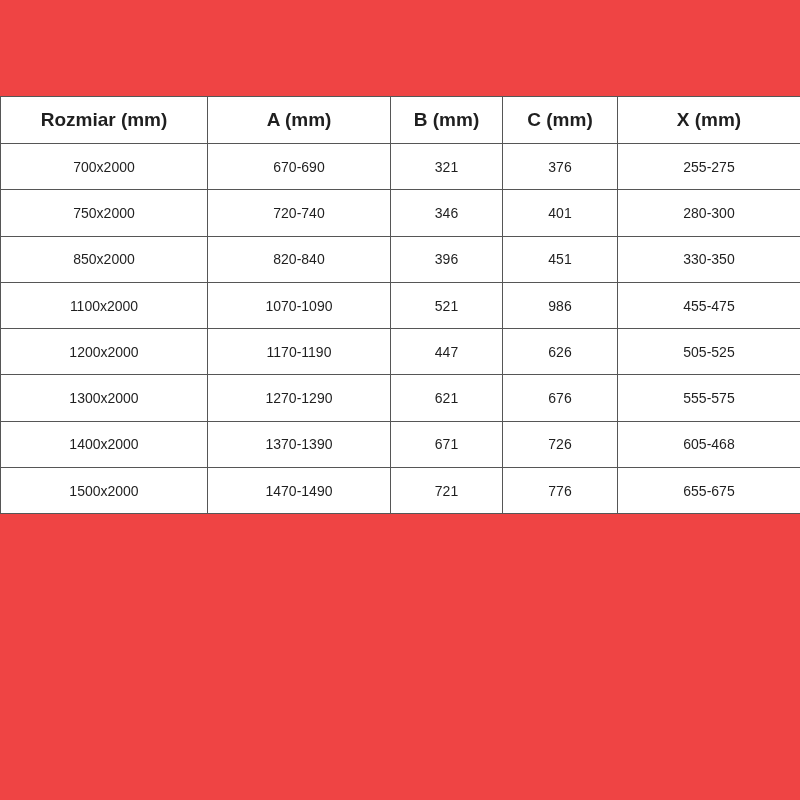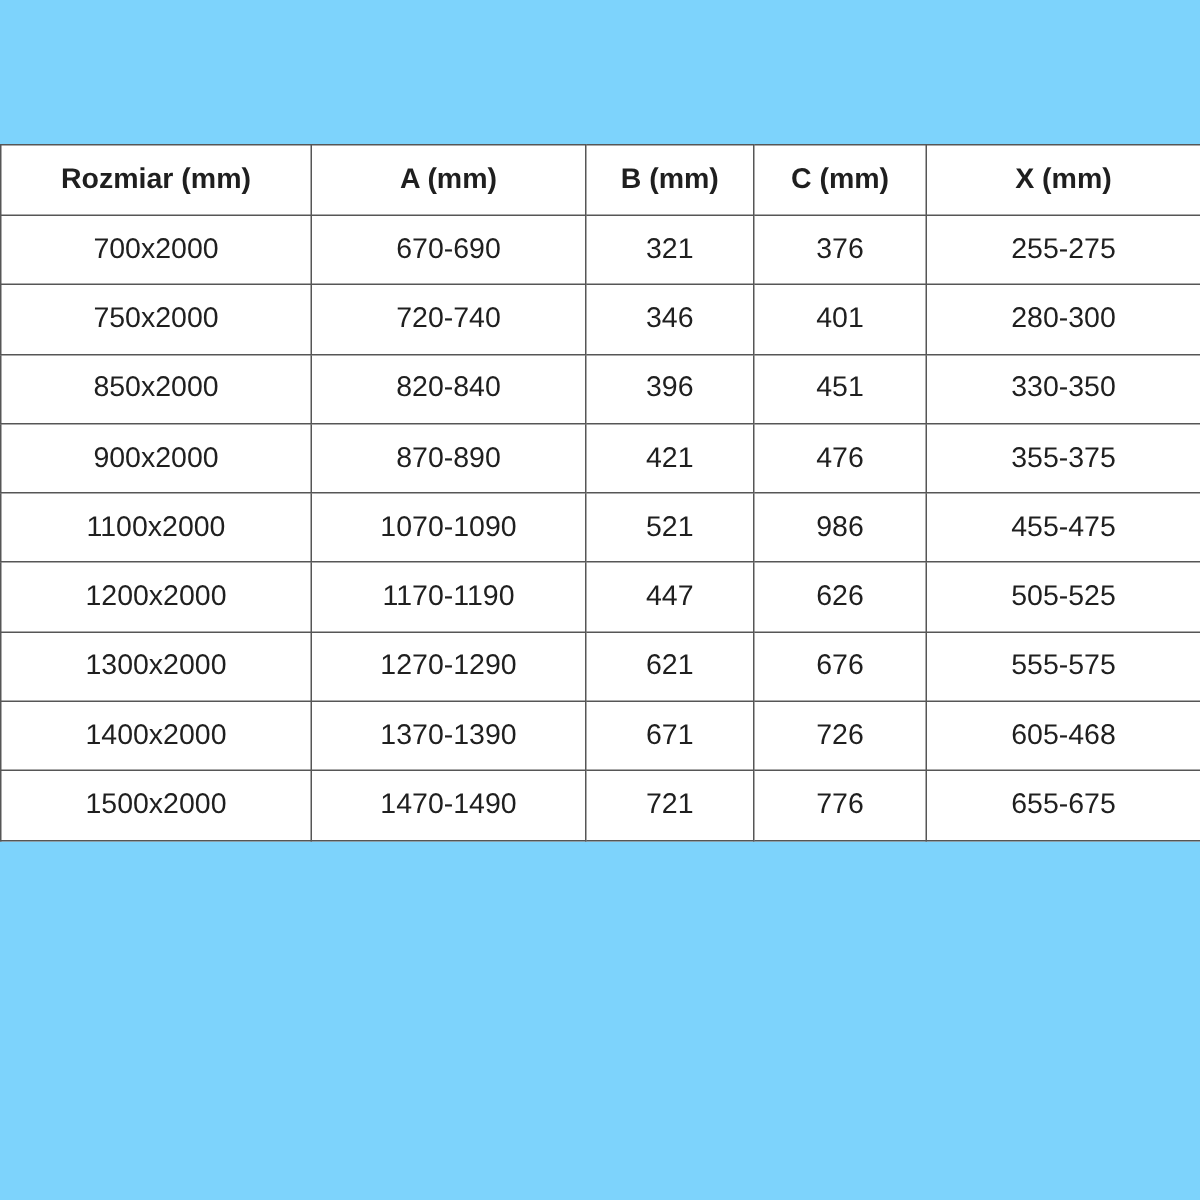--- a/index.html
+++ b/index.html
@@ -7,21 +7,21 @@
     width: 800px;
     height: 800px;
     background: #ffffff;
     font-family: "Liberation Sans", sans-serif;
     overflow: hidden;
   }
   .page {
     position: relative;
     width: 800px;
     height: 800px;
-    background: #7dd3fc;
+    background: #ef4444;
   }
   .table-wrap {
     position: absolute;
     top: 96px;
     left: 0;
     width: 800px;
   }
   table.size-table {
     border-collapse: collapse;
     table-layout: fixed;
@@ -38,21 +38,21 @@
     overflow: hidden;
     white-space: nowrap;
   }
   table.size-table th {
     height: 47px;
     font-size: 19px;
     font-weight: bold;
   }
   table.size-table td {
     height: 46.3px;
-    font-size: 19px;
+    font-size: 14px;
     font-weight: normal;
   }
   col.c-rozmiar { width: 207px; }
   col.c-a { width: 183px; }
   col.c-b { width: 112px; }
   col.c-c { width: 115px; }
   col.c-x { width: 183px; }
 </style>
 </head>
 <body>
@@ -92,27 +92,20 @@
             <td>280-300</td>
           </tr>
           <tr>
             <td>850x2000</td>
             <td>820-840</td>
             <td>396</td>
             <td>451</td>
             <td>330-350</td>
           </tr>
           <tr>
-            <td>900x2000</td>
-            <td>870-890</td>
-            <td>421</td>
-            <td>476</td>
-            <td>355-375</td>
-          </tr>
-          <tr>
             <td>1100x2000</td>
             <td>1070-1090</td>
             <td>521</td>
             <td>986</td>
             <td>455-475</td>
           </tr>
           <tr>
             <td>1200x2000</td>
             <td>1170-1190</td>
             <td>447</td>

